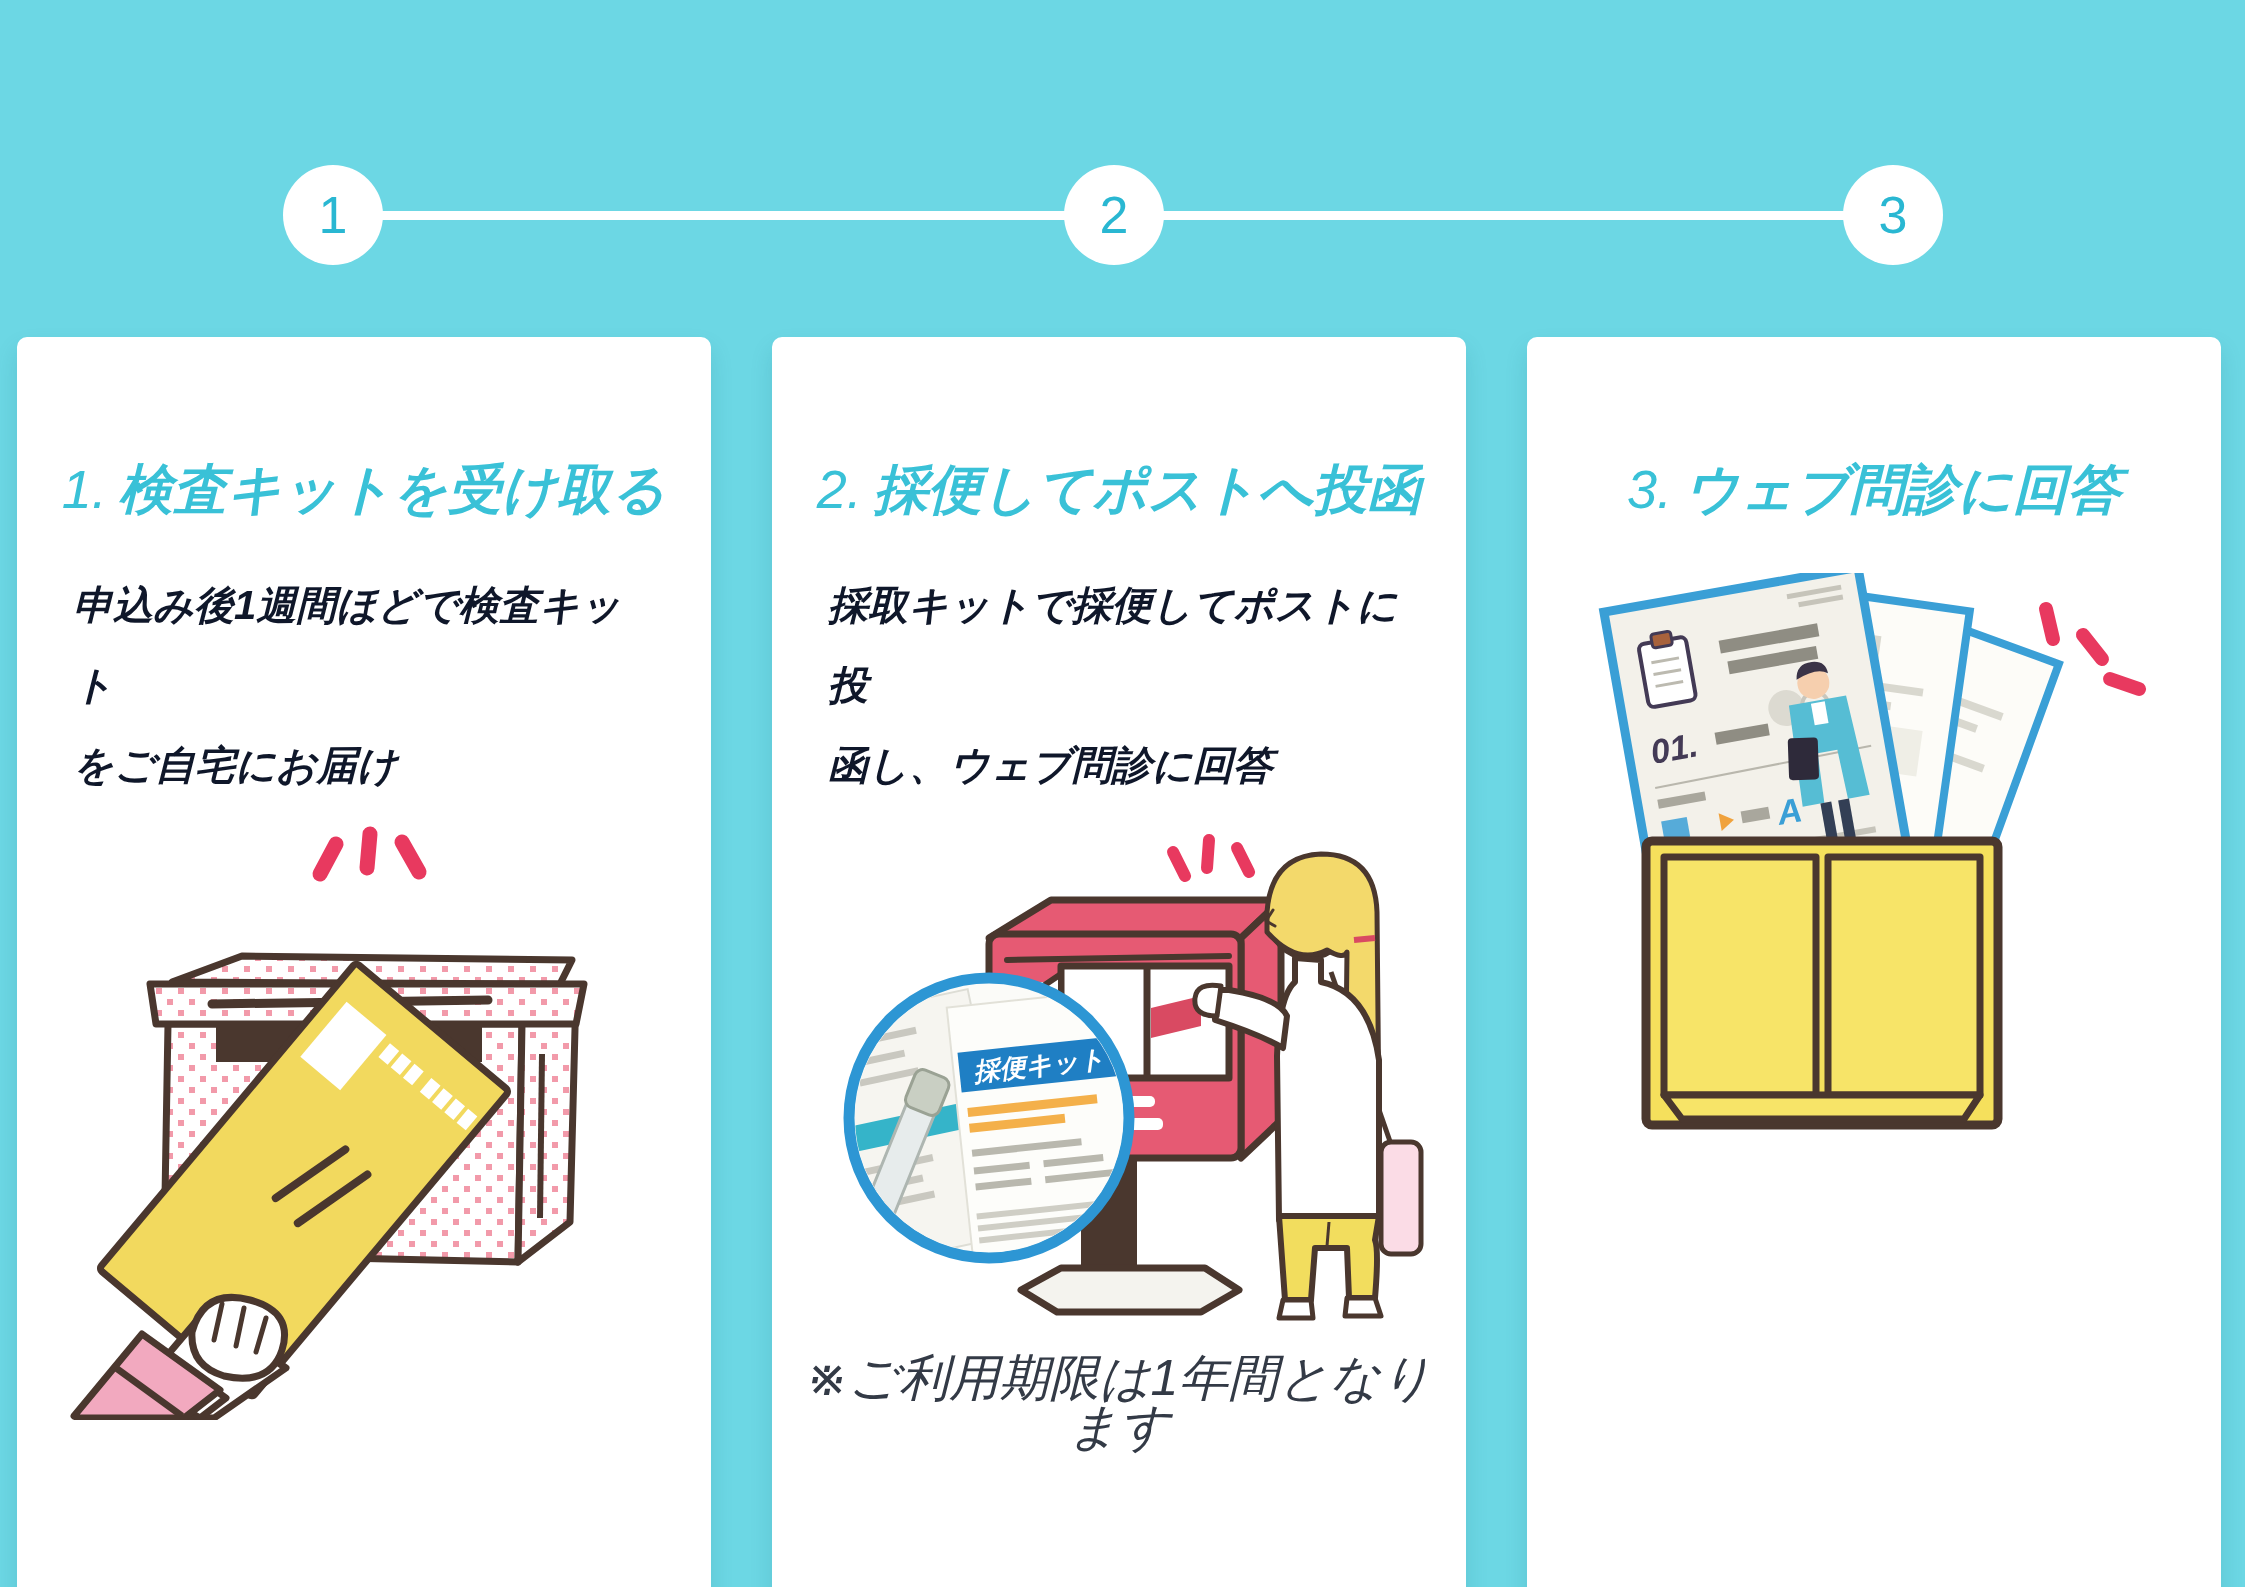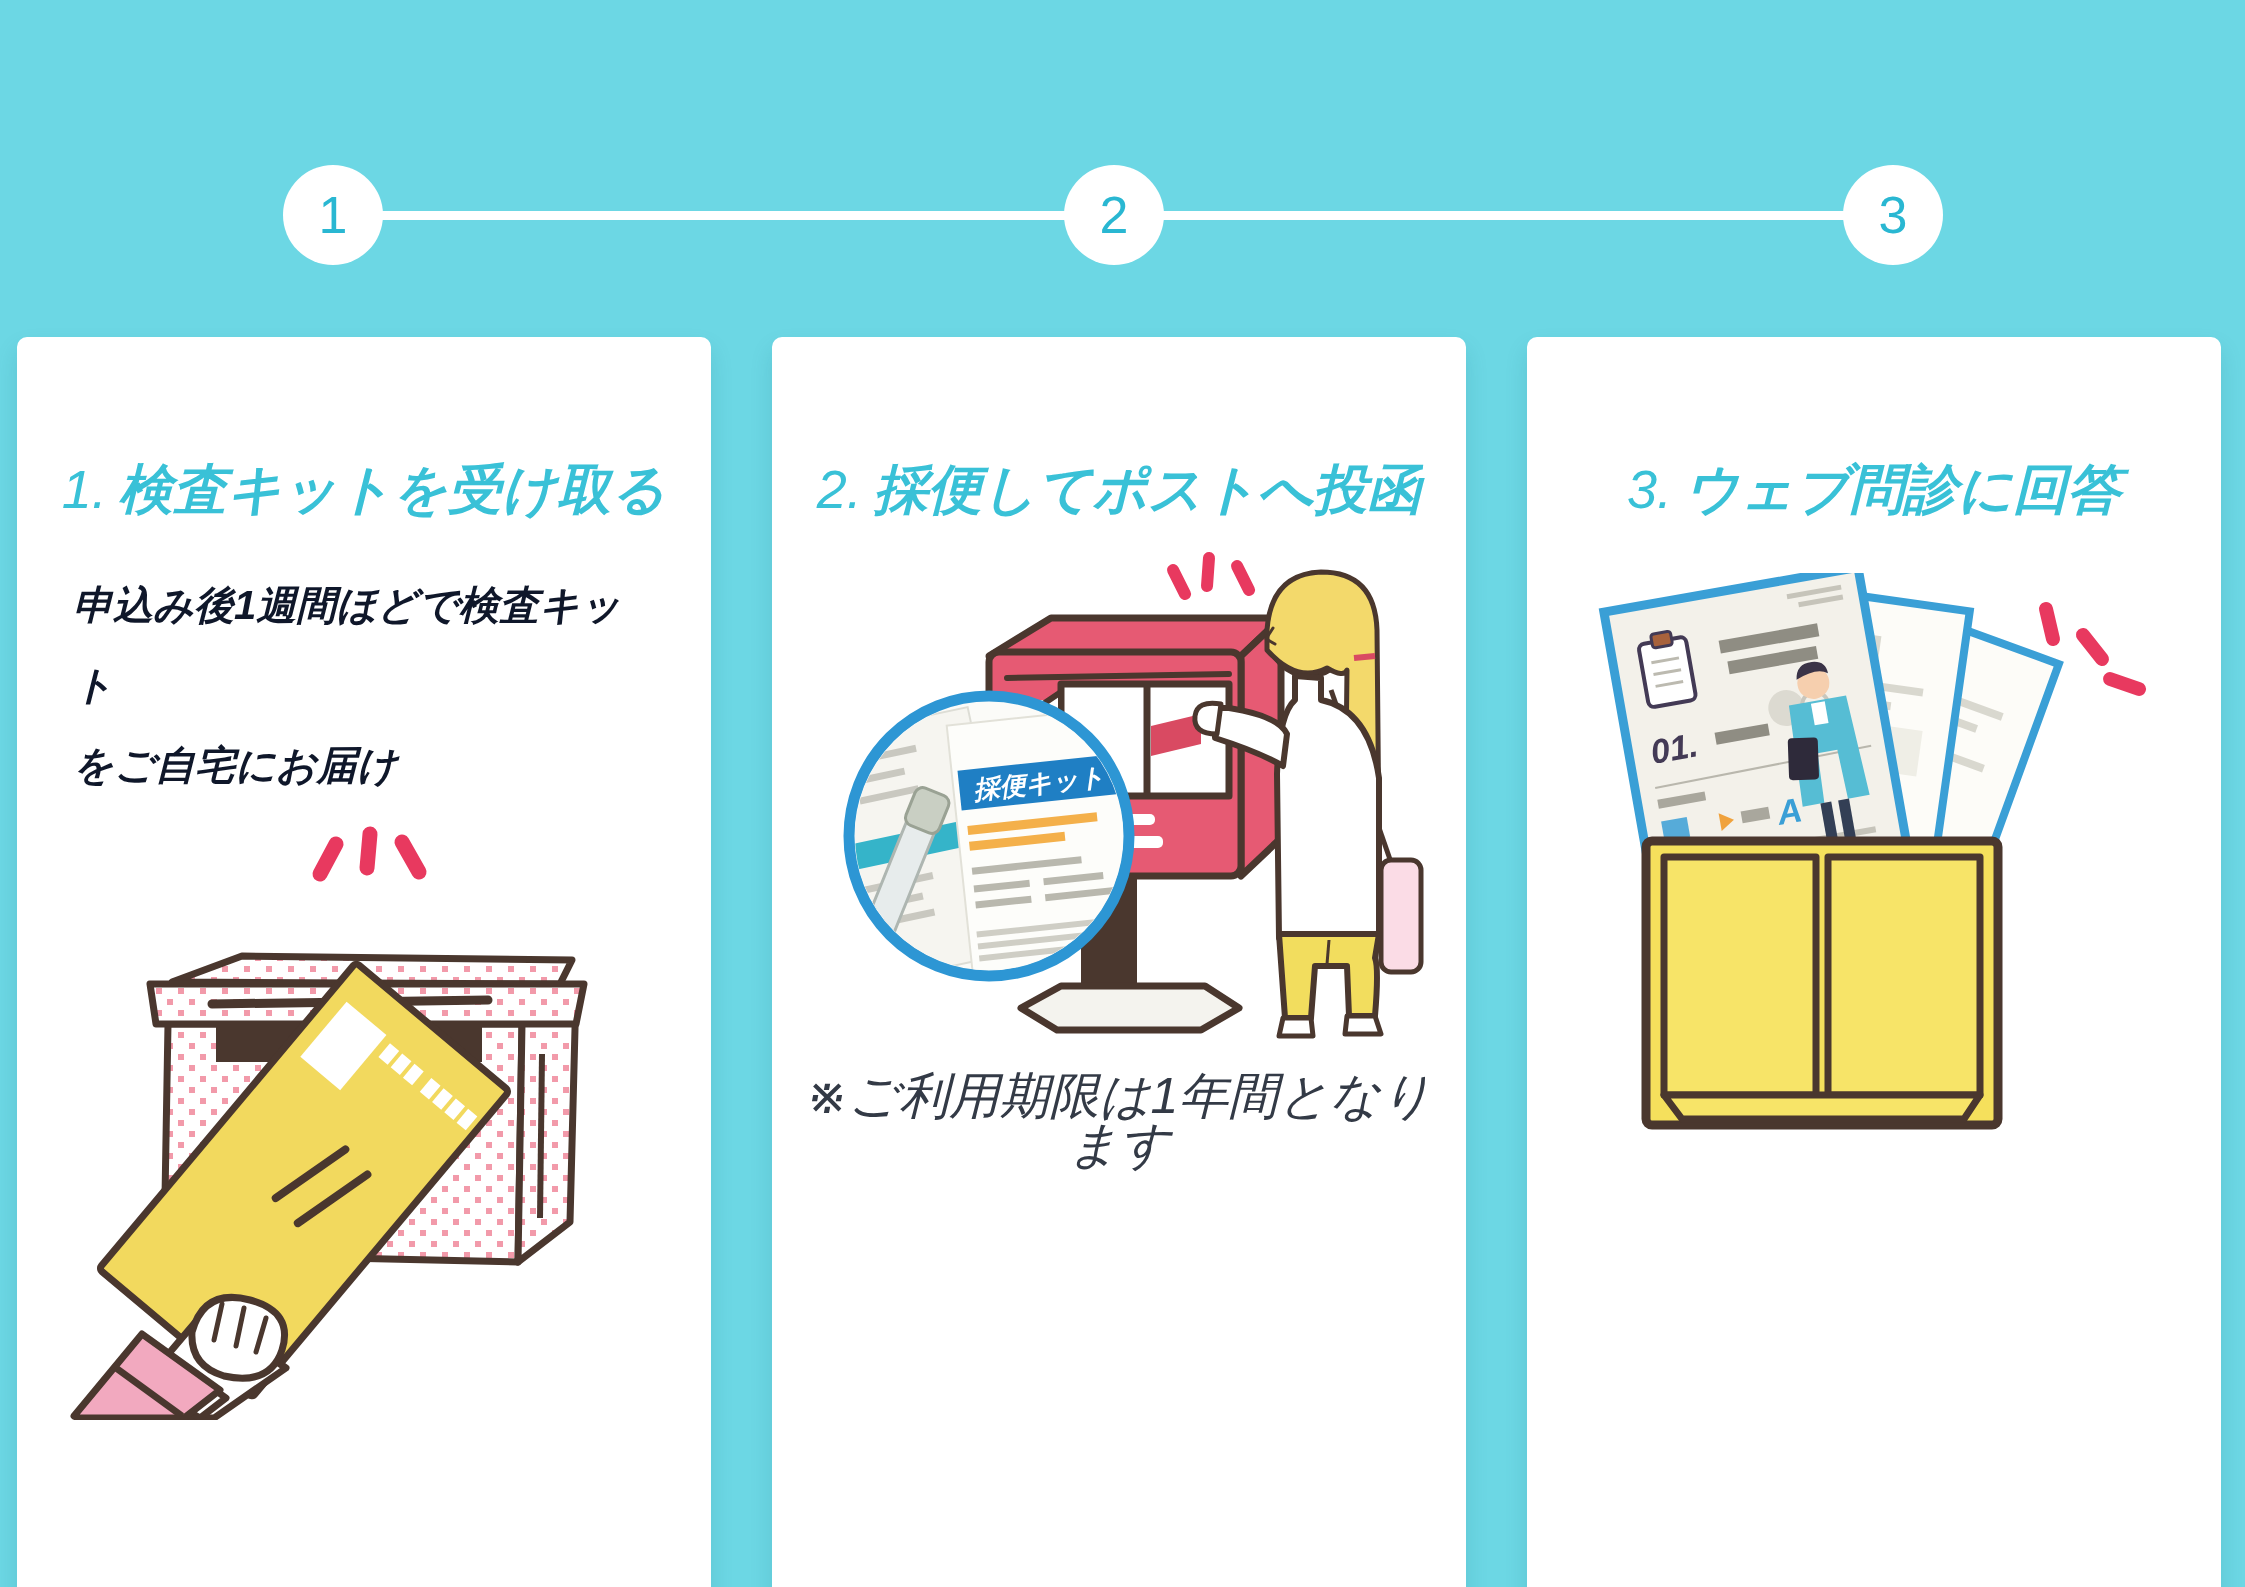--- a/index.html
+++ b/index.html
@@ -120,20 +120,22 @@
           <path d="M168,484 L160,520 M190,488 L182,526 M212,498 L202,532" stroke="#4a372e" stroke-width="5" fill="none" stroke-linecap="round"></path>
           <polygon points="92,520 172,578 146,598 66,552" fill="#ffffff" stroke="#4a372e" stroke-width="7"></polygon>
           <polygon points="20,596 88,514 166,570 130,598 24,598" fill="#f2a9bf" stroke="#4a372e" stroke-width="7"></polygon>
           <line x1="62" y1="548" x2="128" y2="596" stroke="#4a372e" stroke-width="7"></line>
         </g>
       </svg>
     </section>
 
     <section class="card">
       <h2 class="card-title"><span class="step-prefix">2.</span><span>採便してポストへ投函</span></h2>
+      <p class="card-body">採取キットで採便してポストに投
+函し、ウェブ問診に回答</p>
 
       <svg class="illu" width="620" height="520" viewBox="0 0 620 520">
         <g>
           <path d="M376,56 L364,32 M400,20 L398,48 M428,28 L440,52" stroke="#e8395f" stroke-width="12" stroke-linecap="round" fill="none"></path>
         </g>
         <g stroke-linejoin="round">
           <polygon points="180,118 242,80 472,80 432,118" fill="#e65a73" stroke="#4a372e" stroke-width="7"></polygon>
           <polygon points="432,118 472,80 472,300 432,338" fill="#e65a73" stroke="#4a372e" stroke-width="7"></polygon>
           <rect x="180" y="114" width="252" height="224" rx="10" fill="#e65a73" stroke="#4a372e" stroke-width="7"></rect>
           <line x1="198" y1="140" x2="420" y2="136" stroke="#4a372e" stroke-width="6" stroke-linecap="round"></line>

